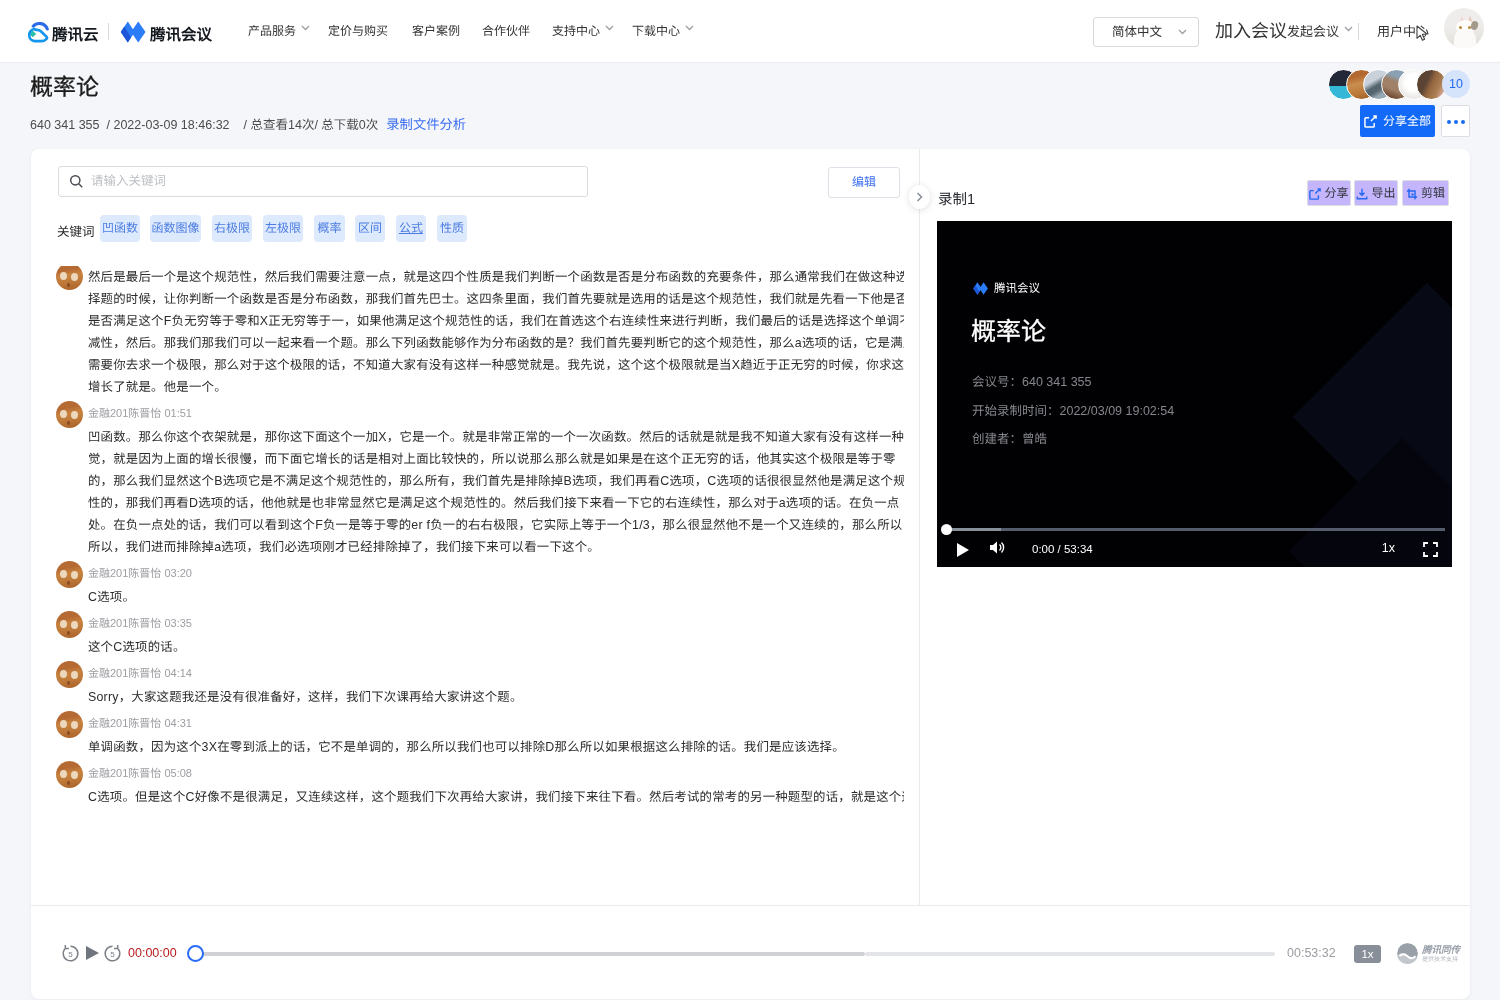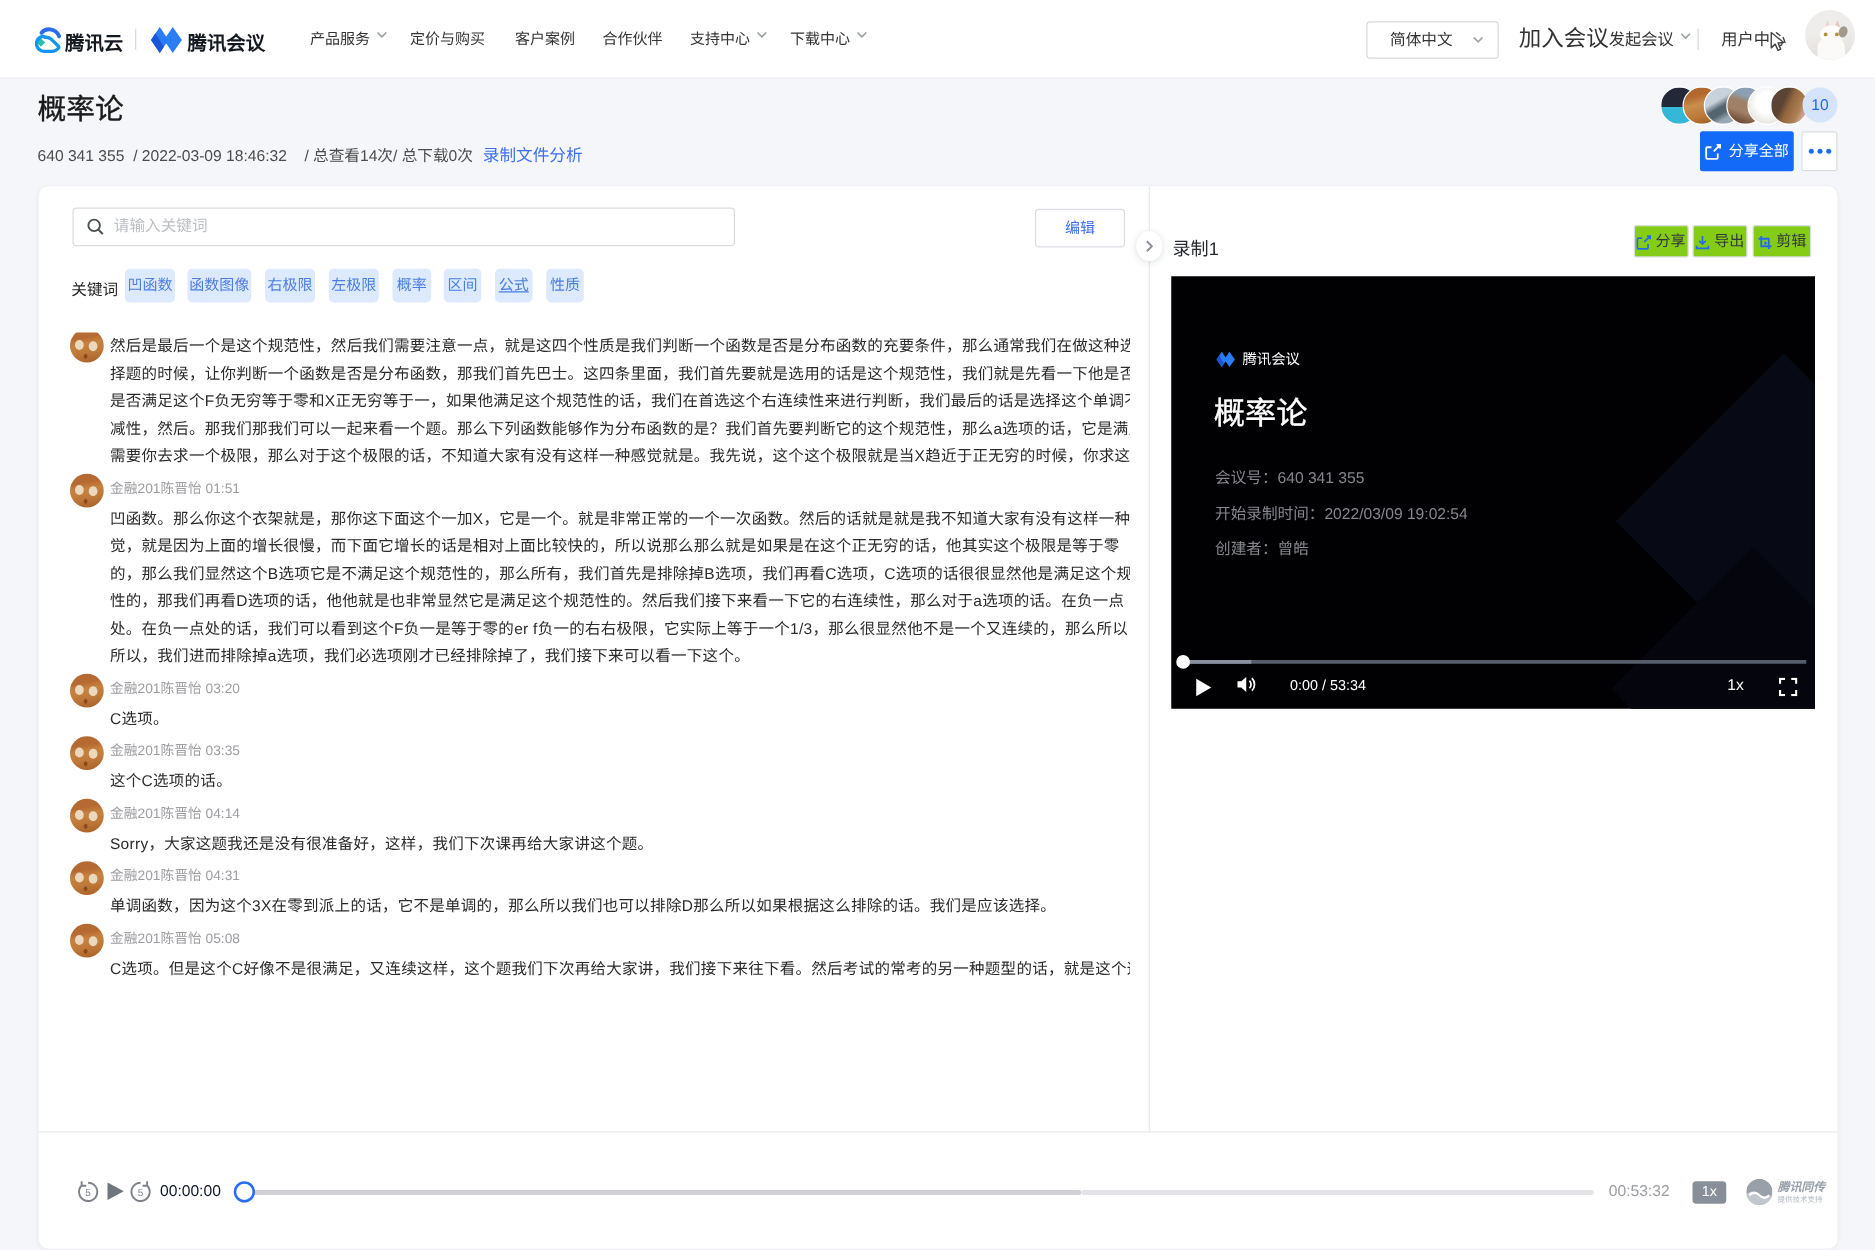--- a/index.html
+++ b/index.html
@@ -50,40 +50,40 @@
 #kwrow .tag{position:absolute;top:0;height:27px;background:#dde9fc;color:#4b7de2;border-radius:4px;text-align:center;line-height:27px;}
 
 #transcript{position:absolute;left:0;top:117px;width:888px;height:643px;overflow:hidden;}
 .entry{position:relative;margin-bottom:6px;}
 .entry .tav{position:absolute;left:25px;top:-3px;width:27px;height:27px;border-radius:50%;background:linear-gradient(170deg,#b66a33 0 28%,#c8823f 45%,#bd7738 70%,#a85f28 100%);}
 .entry .tav:after{content:"";position:absolute;left:4px;top:9px;width:7px;height:8px;background:#ecd9bd;border-radius:50%;box-shadow:11px 1px 0 #ecd9bd,5px 9px 0 -2px #8a4a20;}
 .entry .nm{margin-left:57px;height:18px;line-height:18px;font-size:11px;color:#9d9da2;margin-bottom:4px;}
 .entry .bl{margin-left:57px;width:816px;font-size:12.4px;letter-spacing:0.23px;color:#2b2b2b;line-height:22px;white-space:nowrap;overflow:hidden;}
 
 #rp-title{position:absolute;left:907px;top:38px;font-size:14.5px;color:#25282e;}
-.rbtn{position:absolute;top:31px;height:26px;border:1px solid #dadde2;border-radius:2px;background:#84cc16;font-size:12px;color:#33363c;text-align:center;line-height:24px;}
+.rbtn{position:absolute;top:31px;height:26px;border:1px solid #dadde2;border-radius:2px;background:#c4b5fd;font-size:12px;color:#33363c;text-align:center;line-height:24px;}
 .rbtn svg{vertical-align:-3px;margin-right:3px;}
 
 #video{position:absolute;left:906px;top:72px;width:515px;height:346px;background:#010103;overflow:hidden;}
 #video .poly1{position:absolute;right:-70px;top:101px;width:190px;height:190px;background:#070a15;transform:rotate(45deg);}
 #video .poly2{position:absolute;right:-30px;top:250px;width:160px;height:160px;background:#05060d;transform:rotate(45deg);}
 #v-logo{position:absolute;left:35px;top:60px;height:15px;color:#fff;font-size:11.5px;line-height:15px;}
 #v-logo svg{vertical-align:-3px;margin-right:5px;}
 #v-title{position:absolute;left:34px;top:93px;font-size:25px;line-height:34px;color:#fff;font-weight:500;-webkit-text-stroke:0.3px #fff;}
 .v-meta{position:absolute;left:35px;font-size:12.5px;color:#85878c;}
 #v-bar{position:absolute;left:8px;right:7px;top:307px;height:3px;background:#555c6b;}
 #v-knob{position:absolute;left:4px;top:303px;width:11px;height:11px;border-radius:50%;background:#fff;}#v-buf{position:absolute;left:8px;top:307px;width:56px;height:3px;background:#88909c;}
 #v-play{position:absolute;left:20px;top:322px;width:0;height:0;border-left:12px solid #fff;border-top:7px solid transparent;border-bottom:7px solid transparent;}
 #v-vol{position:absolute;left:52px;top:319px;}
 #v-time{position:absolute;left:95px;top:322px;font-size:11.5px;color:#fff;}
 #v-rate{position:absolute;right:57px;top:320px;font-size:12.5px;color:#fff;}
 #v-fs{position:absolute;right:14px;top:321px;}
 
 .pb{position:absolute;}
-#pb-time1{left:97px;top:797px;font-size:12.5px;color:#0f172a;}
+#pb-time1{left:97px;top:797px;font-size:12.5px;color:#b91c1c;}
 #pb-time2{left:1256px;top:797px;font-size:12.5px;color:#9a9ca1;}
 #pb-track1{left:164px;top:803px;width:670px;height:4px;background:#cfd1d4;border-radius:2px;}
 #pb-track2{left:834px;top:803px;width:410px;height:4px;background:#e3e4e7;border-radius:2px;}
 #pb-knob{left:156px;top:796px;width:17px;height:17px;border-radius:50%;background:#fff;border:2.5px solid #2a6cf6;}
 #pb-rate{left:1323px;top:796px;width:27px;height:18px;background:#898f99;border-radius:3px;color:#fff;font-size:11.5px;text-align:center;line-height:18px;}
 #pb-logo{left:1366px;top:794px;width:21px;height:21px;}
 #pb-lt1{white-space:nowrap;left:1391px;top:793px;font-size:9.5px;font-weight:700;font-style:italic;color:#9aa1ab;}
 #pb-lt2{white-space:nowrap;left:1391px;top:805px;font-size:7.5px;color:#b3bac2;transform:scale(0.8);transform-origin:left top;}
 </style>
 </head>
@@ -175,20 +175,21 @@
     <span class="tag" style="left:406px;width:30px;">性质</span>
   </div>
   <div id="transcript">
     <div class="entry">
         <span class="tav"></span>
       <div class="bl">然后是最后一个是这个规范性，然后我们需要注意一点，就是这四个性质是我们判断一个函数是否是分布函数的充要条件，那么通常我们在做这种选</div>
       <div class="bl">择题的时候，让你判断一个函数是否是分布函数，那我们首先巴士。这四条里面，我们首先要就是选用的话是这个规范性，我们就是先看一下他是否</div>
       <div class="bl">是否满足这个F负无穷等于零和X正无穷等于一，如果他满足这个规范性的话，我们在首选这个右连续性来进行判断，我们最后的话是选择这个单调不</div>
       <div class="bl">减性，然后。那我们那我们可以一起来看一个题。那么下列函数能够作为分布函数的是？我们首先要判断它的这个规范性，那么a选项的话，它是满足</div>
       <div class="bl">需要你去求一个极限，那么对于这个极限的话，不知道大家有没有这样一种感觉就是。我先说，这个这个极限就是当X趋近于正无穷的时候，你求这个</div>
+      <div class="bl">增长了就是。他是一个。</div>
     </div>
     <div class="entry">
         <span class="tav"></span>
         <div class="nm">金融201陈晋怡 01:51</div>
       <div class="bl">凹函数。那么你这个衣架就是，那你这下面这个一加X，它是一个。就是非常正常的一个一次函数。然后的话就是就是我不知道大家有没有这样一种感</div>
       <div class="bl">觉，就是因为上面的增长很慢，而下面它增长的话是相对上面比较快的，所以说那么那么就是如果是在这个正无穷的话，他其实这个极限是等于零</div>
       <div class="bl">的，那么我们显然这个B选项它是不满足这个规范性的，那么所有，我们首先是排除掉B选项，我们再看C选项，C选项的话很很显然他是满足这个规范</div>
       <div class="bl">性的，那我们再看D选项的话，他他就是也非常显然它是满足这个规范性的。然后我们接下来看一下它的右连续性，那么对于a选项的话。在负一点</div>
       <div class="bl">处。在负一点处的话，我们可以看到这个F负一是等于零的er f负一的右右极限，它实际上等于一个1/3，那么很显然他不是一个又连续的，那么所以</div>
       <div class="bl">所以，我们进而排除掉a选项，我们必选项刚才已经排除掉了，我们接下来可以看一下这个。</div>

